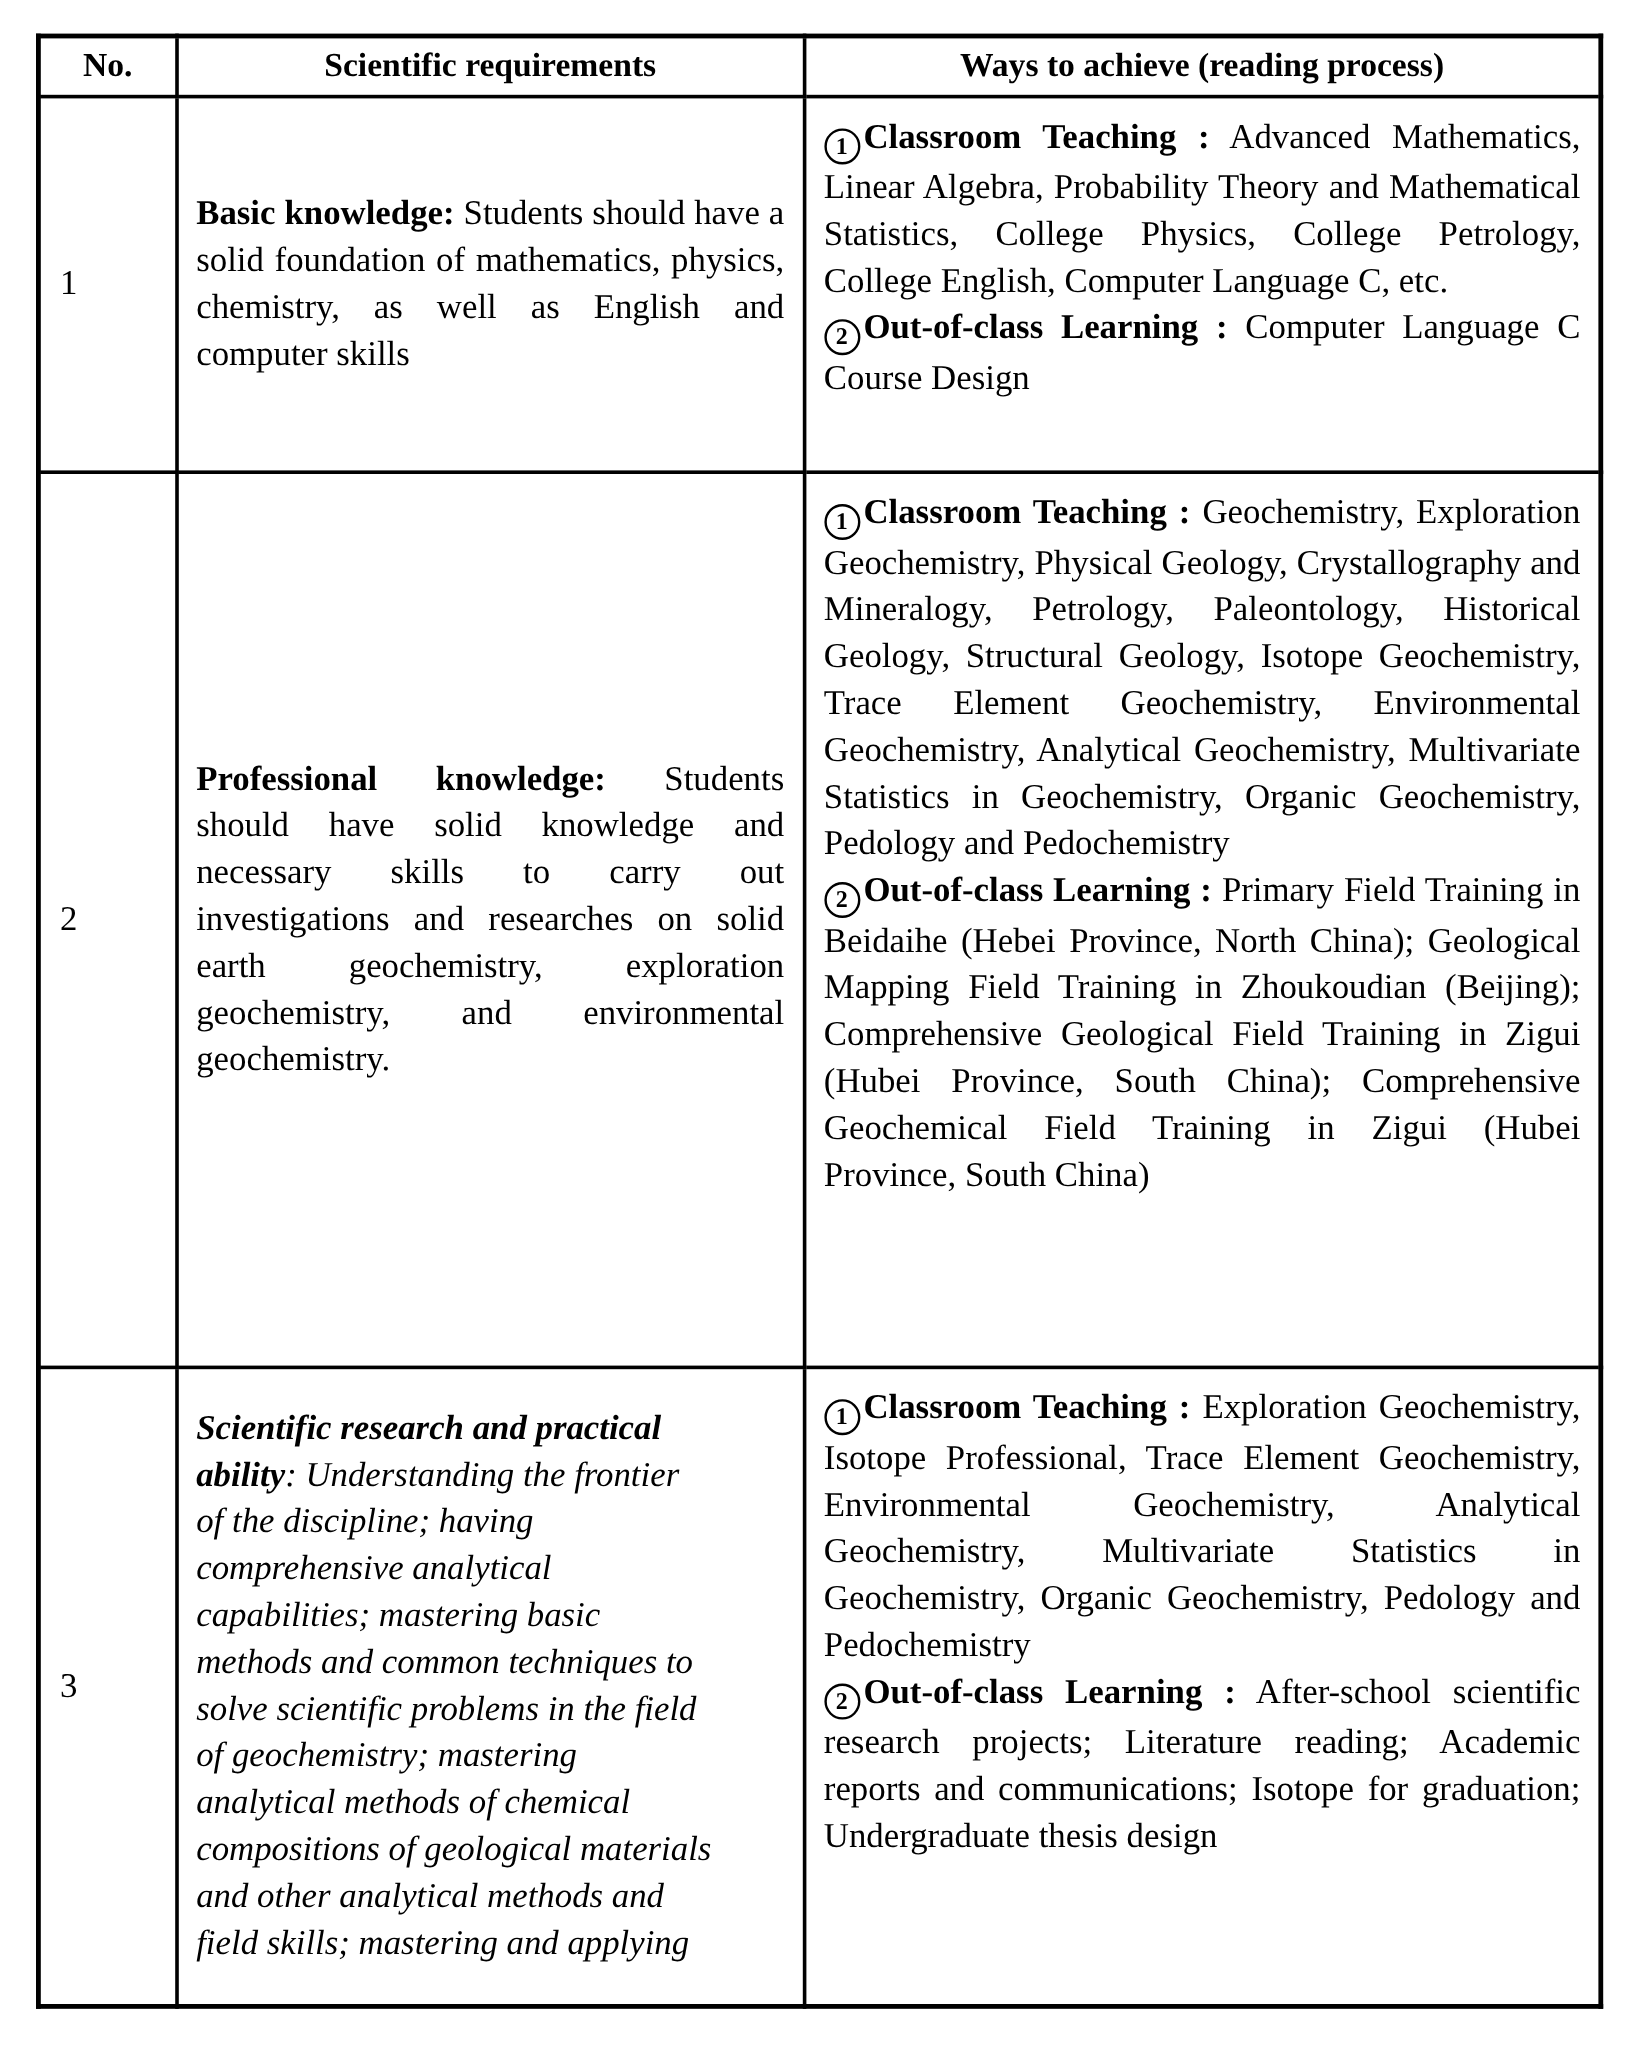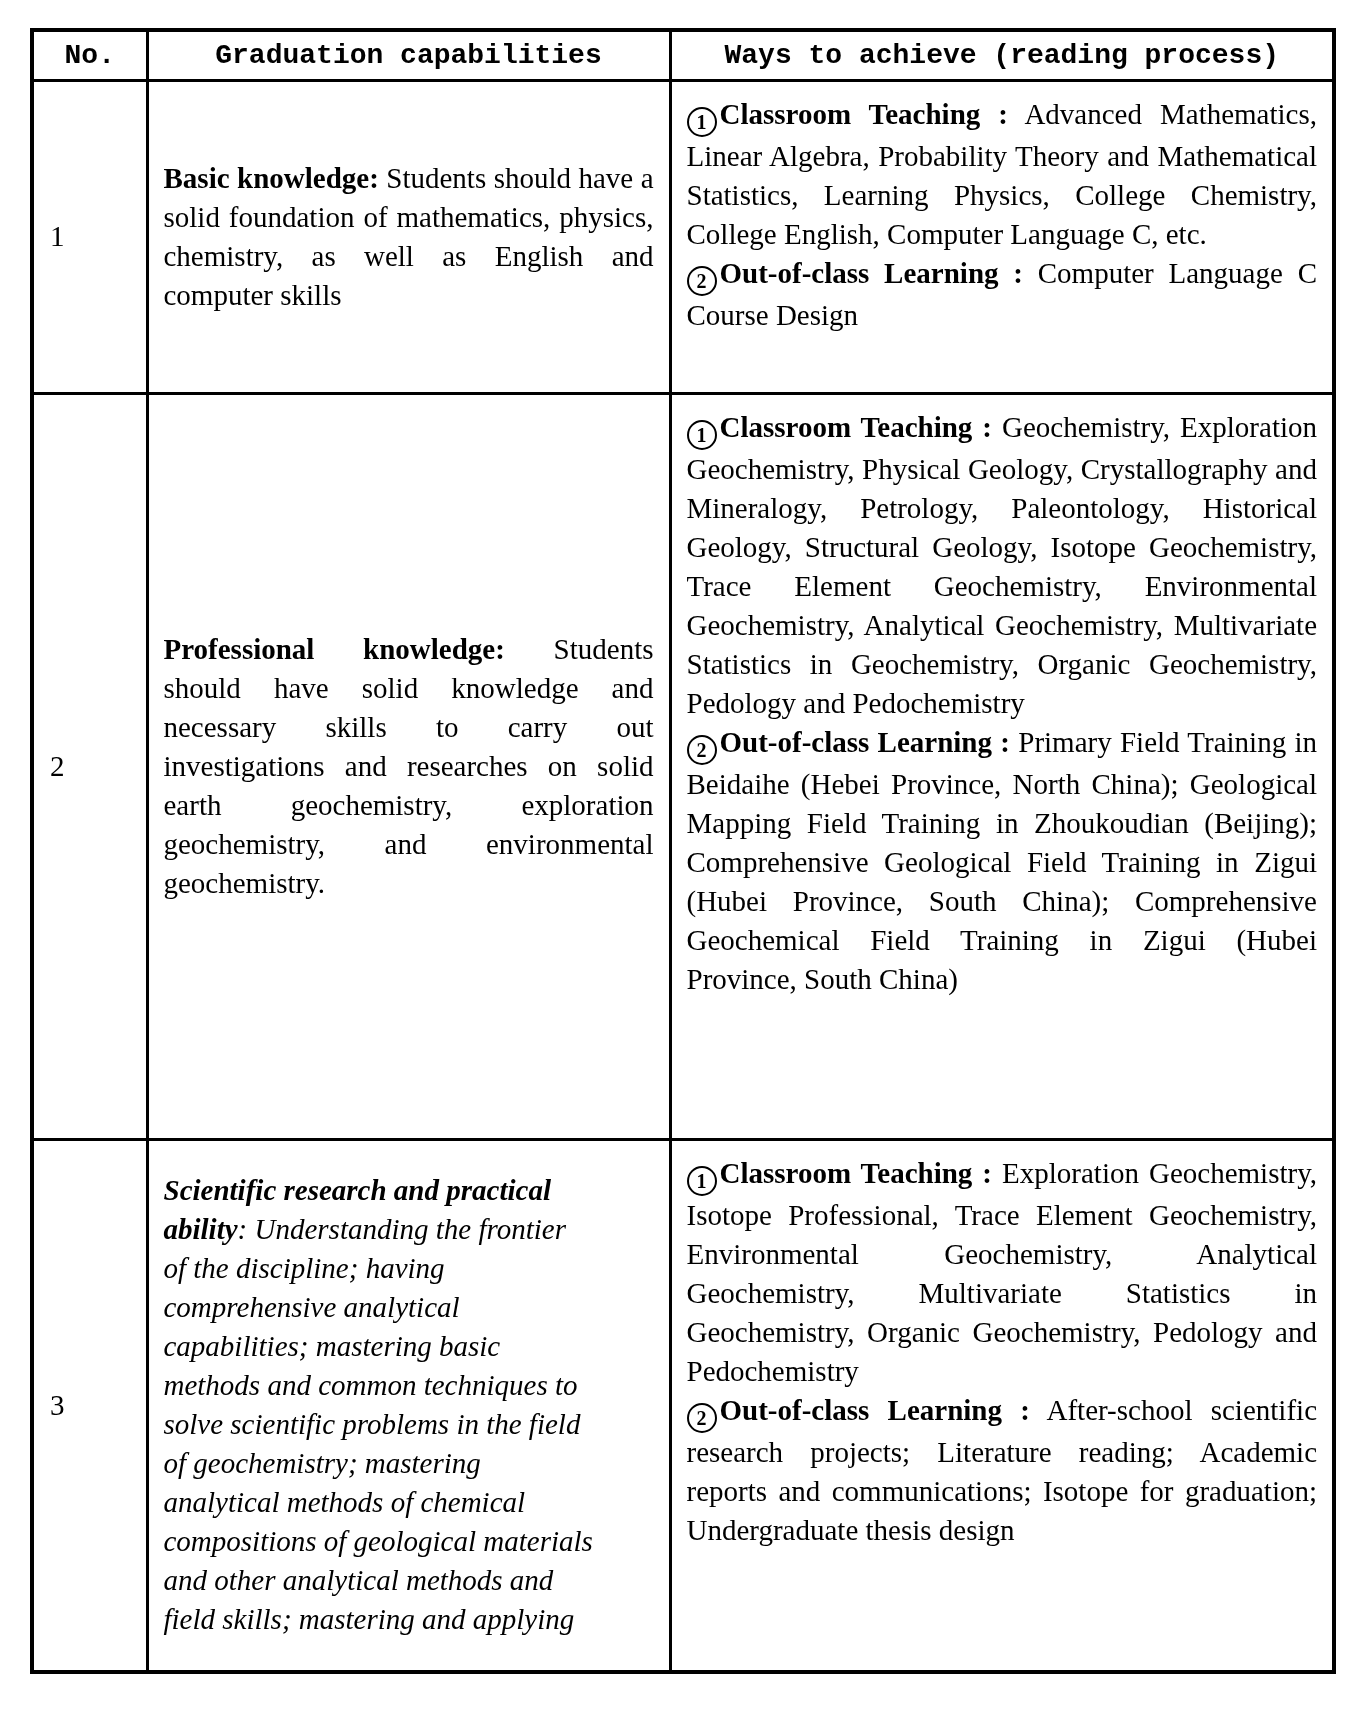--- a/index.html
+++ b/index.html
@@ -24,21 +24,20 @@
   }
   col.c1 { width: 115px; }
   col.c2 { width: 523px; }
   col.c3 { width: 664px; }
   th, td { border: 3px solid #000; vertical-align: middle; }
   th {
     height: 50px;
     font-size: 28px;
     font-weight: bold;
     text-align: center;
-    font-family: Liberation Mono, monospace;
   }
   tr.row1 { height: 313px; }
   tr.row2 { height: 746px; }
   tr.row3 { height: 533px; }
   td { font-size: 29px; line-height: 39px; }
   td.no-cell {
     vertical-align: middle;
     padding-left: 16px;
     text-align: left;
   }
@@ -69,38 +68,38 @@
 <div class="page">
   <table class="req-table">
     <colgroup>
         <col class="c1">
         <col class="c2">
         <col class="c3">
       </colgroup>
     <thead>
       <tr>
         <th>No.</th>
-        <th>Graduation capabilities</th>
+        <th>Scientific requirements</th>
         <th>Ways to achieve (reading process)</th>
       </tr>
     </thead>
     <tbody>
 
       <tr class="row1">
         <td class="no-cell">1</td>
         <td class="req-cell justify">
           <span class="b">Basic knowledge:</span>
           <span>Students should have a solid foundation of mathematics, physics, chemistry, as well as English and computer skills</span>
         </td>
         <td class="ways-cell">
           <div class="way">
             <span class="b"><span class="circ">
                   <span>1</span>
                 </span><span>Classroom Teaching :</span></span>
-            <span>Advanced Mathematics, Linear Algebra, Probability Theory and Mathematical Statistics, Learning Physics, College Chemistry, College English, Computer Language C, etc.</span>
+            <span>Advanced Mathematics, Linear Algebra, Probability Theory and Mathematical Statistics, College Physics, College Petrology, College English, Computer Language C, etc.</span>
           </div>
           <div class="way">
             <span class="b"><span class="circ">
                   <span>2</span>
                 </span><span>Out-of-class Learning :</span></span>
             <span>Computer Language C Course Design</span>
           </div>
         </td>
       </tr>
 

